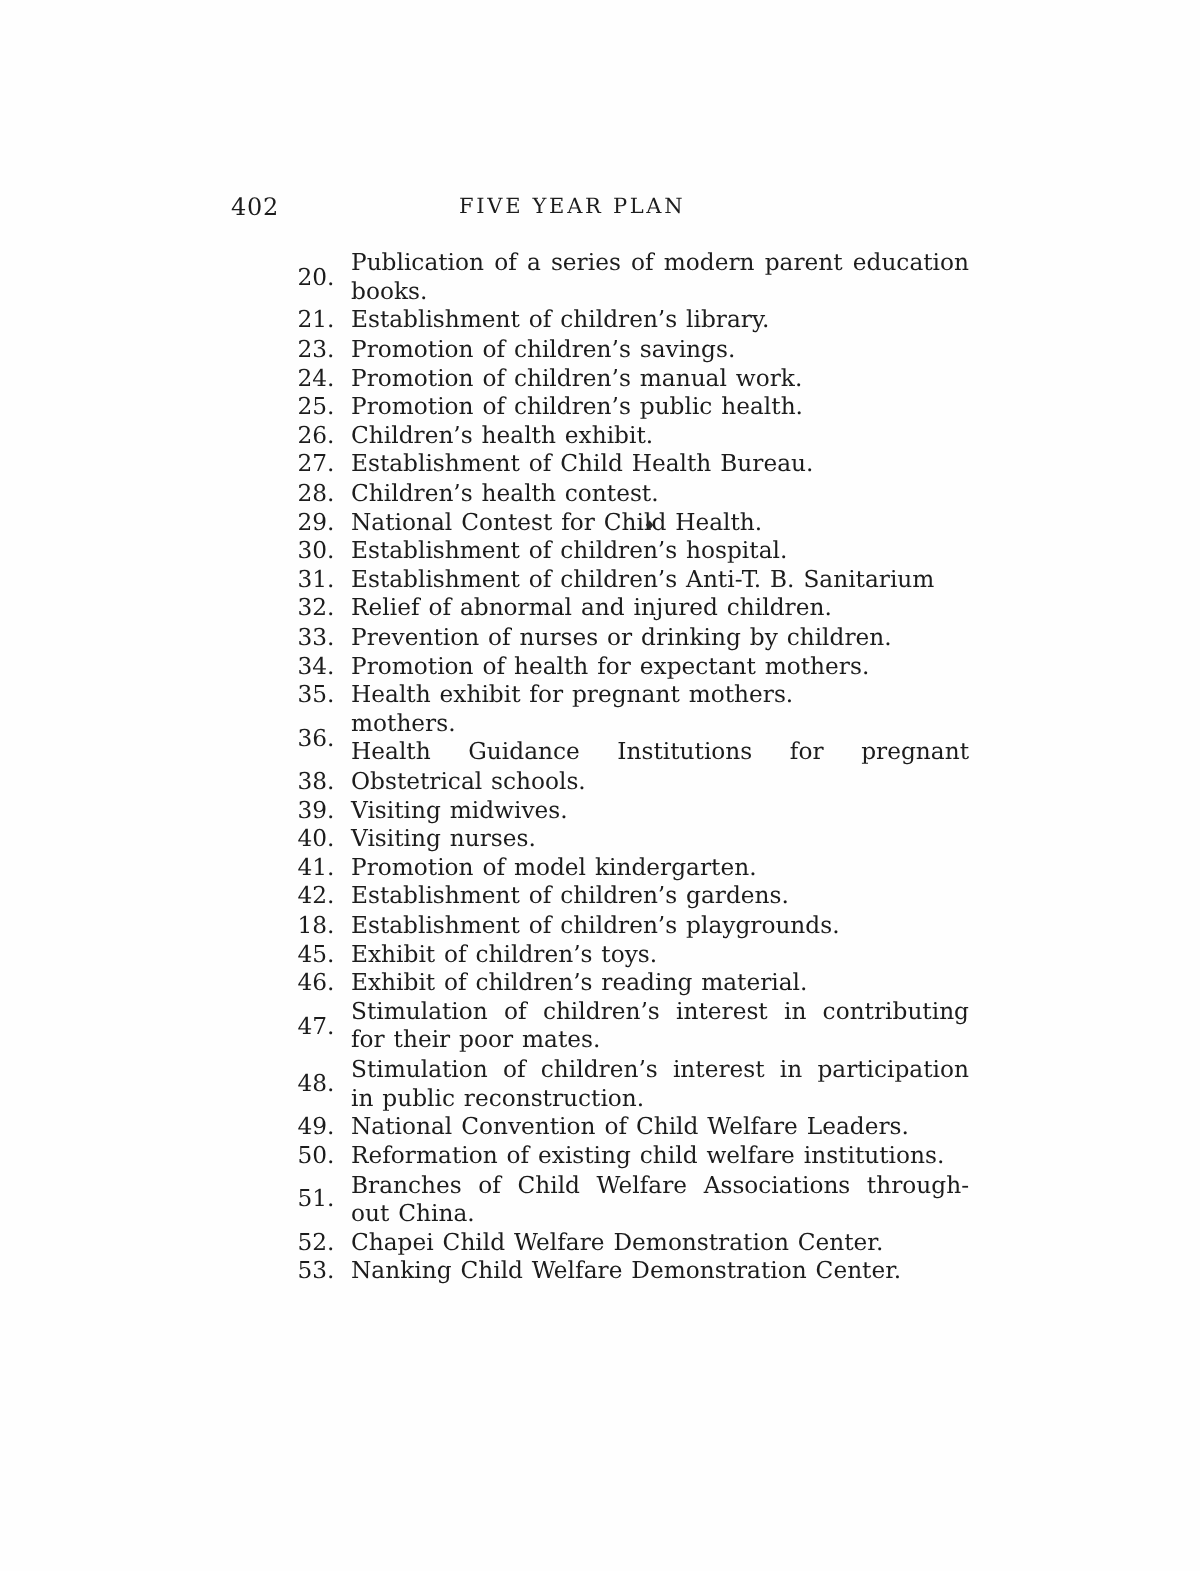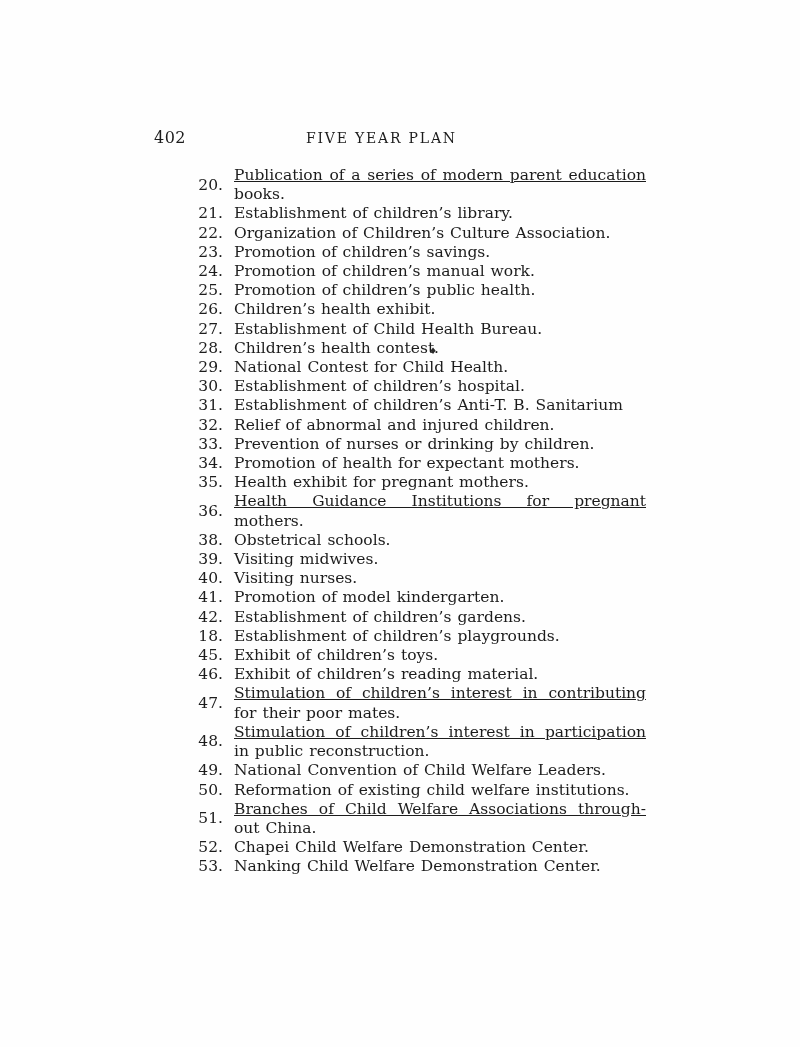--- a/index.html
+++ b/index.html
@@ -56,21 +56,20 @@
     margin-left: 11px;
     width: 412px;
   }
   .line {
     white-space: nowrap;
   }
   .line.justify {
     white-space: normal;
     text-align: justify;
     text-align-last: justify;
-    text-decoration: underline;
   }
   .artifact-mark {
     position: absolute;
     left: 429px;
     top: 346px;
     font-size: 9px;
     color: #2a2a2a;
   }
 </style>
 </head>
@@ -88,26 +87,20 @@
           <div class="line">books.</div>
         </div>
       </div>
       <div class="row">
         <div class="num">21.</div>
         <div class="text">
           <div class="line">Establishment of children’s library.</div>
         </div>
       </div>
       <div class="row">
-        <div class="num">22.</div>
-        <div class="text">
-          <div class="line">Organization of Children’s Culture Association.</div>
-        </div>
-      </div>
-      <div class="row">
         <div class="num">23.</div>
         <div class="text">
           <div class="line">Promotion of children’s savings.</div>
         </div>
       </div>
       <div class="row">
         <div class="num">24.</div>
         <div class="text">
           <div class="line">Promotion of children’s manual work.</div>
         </div>
@@ -174,22 +167,22 @@
       </div>
       <div class="row">
         <div class="num">35.</div>
         <div class="text">
           <div class="line">Health exhibit for pregnant mothers.</div>
         </div>
       </div>
       <div class="row">
         <div class="num">36.</div>
         <div class="text">
+          <div class="line">mothers.</div>
           <div class="line justify">Health Guidance Institutions for pregnant</div>
-          <div class="line">mothers.</div>
         </div>
       </div>
       <div class="row">
         <div class="num">38.</div>
         <div class="text">
           <div class="line">Obstetrical schools.</div>
         </div>
       </div>
       <div class="row">
         <div class="num">39.</div>

